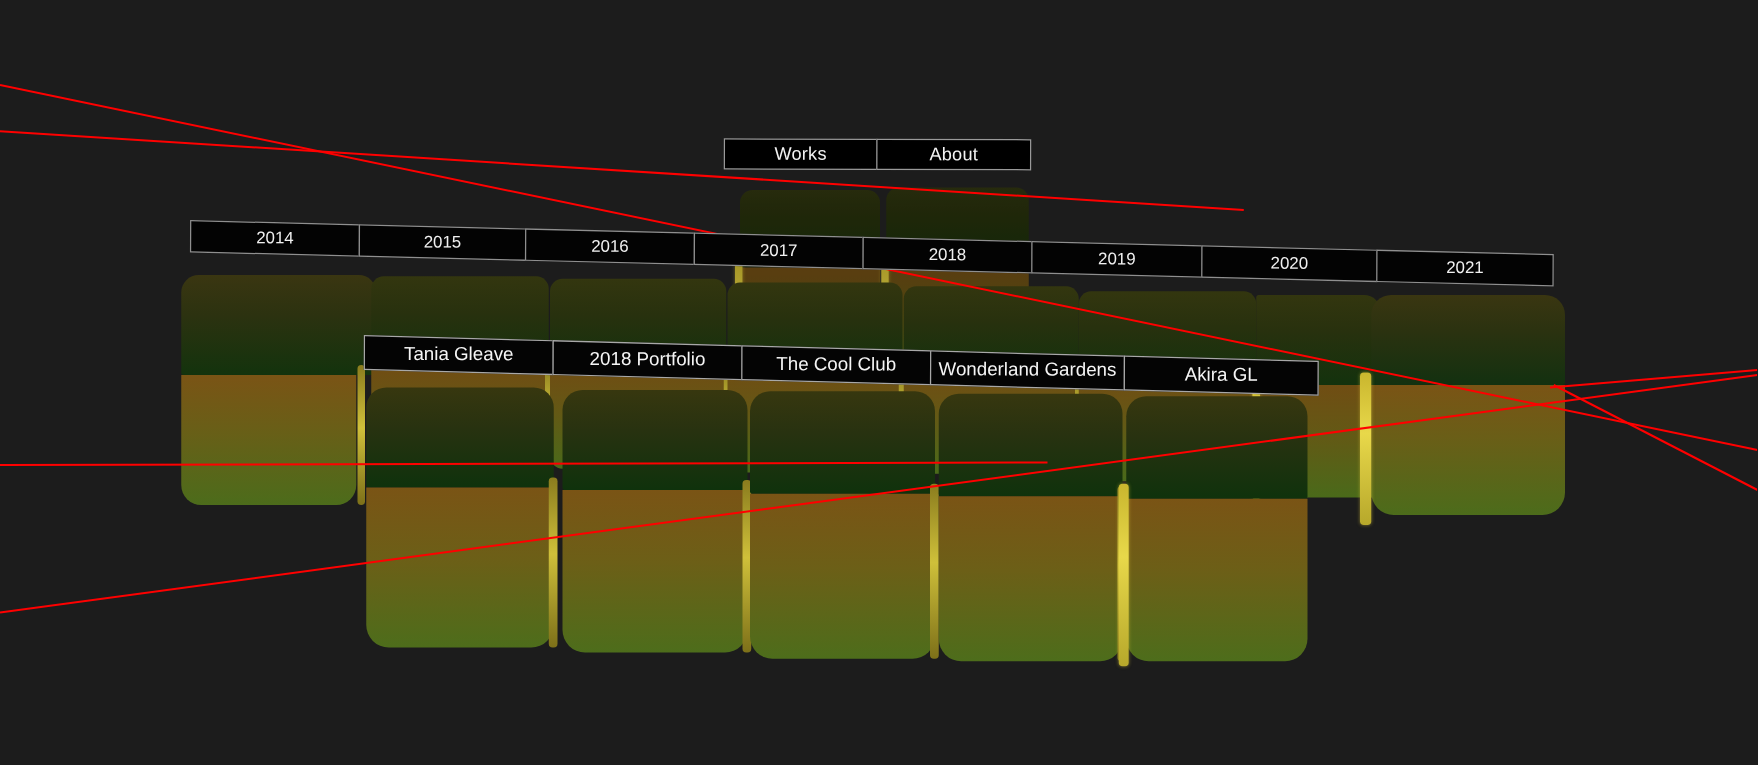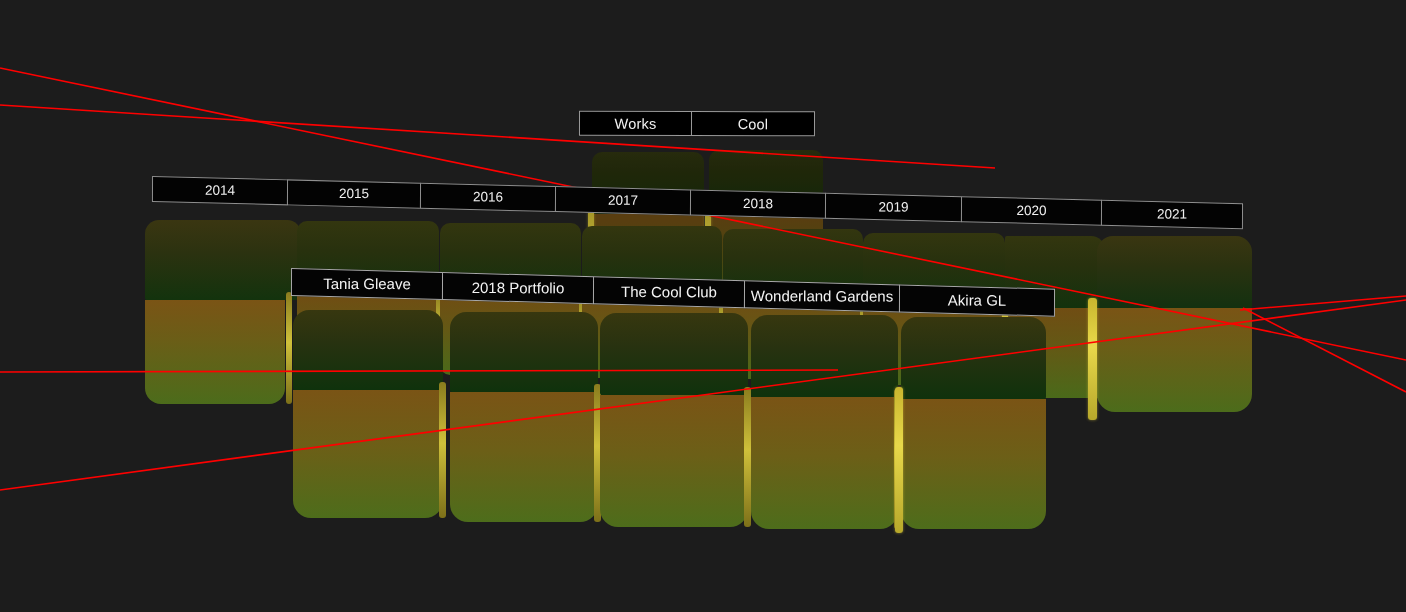--- a/index.html
+++ b/index.html
@@ -90,21 +90,21 @@
     font-size: 14.5px;
     line-height: 25px;
     height: 25px;
     text-align: center;
     letter-spacing: 0.2px;
     box-sizing: border-box;
     cursor: pointer;
     user-select: none;
   }
   .tab + .tab { margin-left: -1px; }
-  .tab.w1 { width: 113px; }
+  .tab.w1 { width: 123px; }
   .tab.w2 { width: 124px; }
 
   
   #yearbar {
     position: absolute;
     z-index: 70;
     left: 152px;
     top: 176px;
     width: 1096px;
     height: 26px;
@@ -272,21 +272,21 @@
         <line x1="1406" y1="296" x2="1240" y2="310" stroke="#ff0000" stroke-width="1.6"></line>
         <line x1="1406" y1="392" x2="1243" y2="308" stroke="#ff0000" stroke-width="1.6"></line>
       </g>
   </svg>
 
   <div id="tabbar">
     <div class="tab w1">
       <span>Works</span>
     </div>
     <div class="tab w2">
-      <span>Cool</span>
+      <span>About</span>
     </div>
   </div>
 
   <div id="yearbar">
     <div class="year-seg ys0">
         <span>2014</span>
       </div>
     <div class="year-seg ys1">
         <span>2015</span>
       </div>

